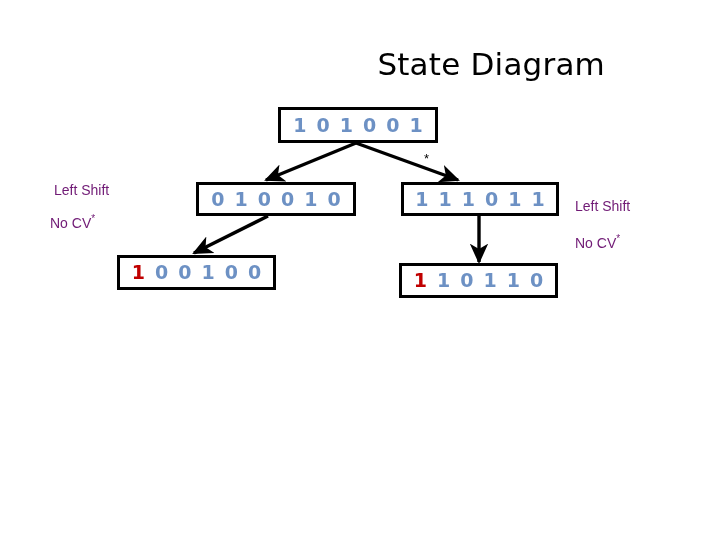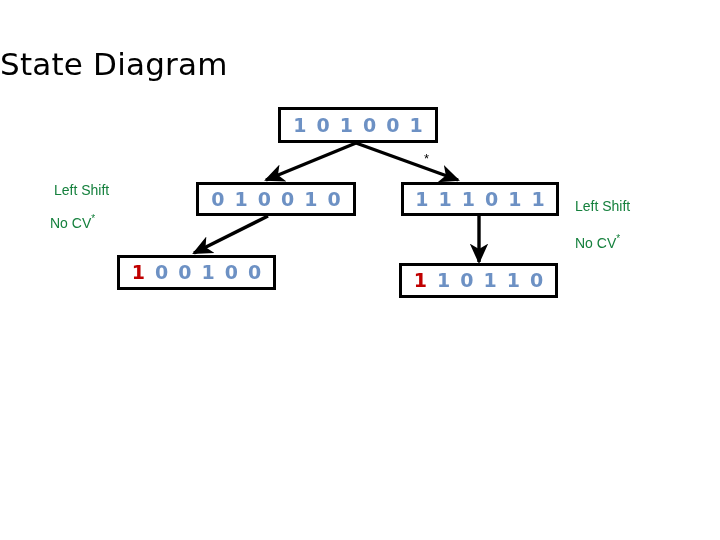--- a/index.html
+++ b/index.html
@@ -12,24 +12,24 @@
     width: 720px;
     height: 540px;
     background: #ffffff;
     overflow: hidden;
     font-family: "Liberation Sans", sans-serif;
   }
 
   
   #title {
     position: absolute;
-    left: 0;
+    left: 16px;
     top: 46px;
     width: 589px;
-    text-align: left;
+    text-align: right;
     font-family: "DejaVu Sans", sans-serif;
     font-size: 31px;
     font-weight: 400;
     color: #000000;
     letter-spacing: 0.2px;
     white-space: nowrap;
   }
 
   
   .state-box {
@@ -67,21 +67,21 @@
   #box-mid-right{ left: 401px; top: 182px; width: 158px; height: 34px; }
   #box-bot-left { left: 117px; top: 255px; width: 159px; height: 35px; }
   #box-bot-right{ left: 399px; top: 263px; width: 159px; height: 35px; }
 
   
   .side-label {
     position: absolute;
     font-family: "Liberation Sans", sans-serif;
     font-size: 14px;
     font-weight: 400;
-    color: #15803d;
+    color: #701a75;
     white-space: nowrap;
   }
   #label-left-shift-l { left: 54px;  top: 182px; }
   #label-no-cv-l      { left: 50px;  top: 215px; }
   #label-left-shift-r { left: 575px; top: 198px; }
   #label-no-cv-r      { left: 575px; top: 235px; }
 
   .cv-star {
     font-size: 10px;
     vertical-align: super;

